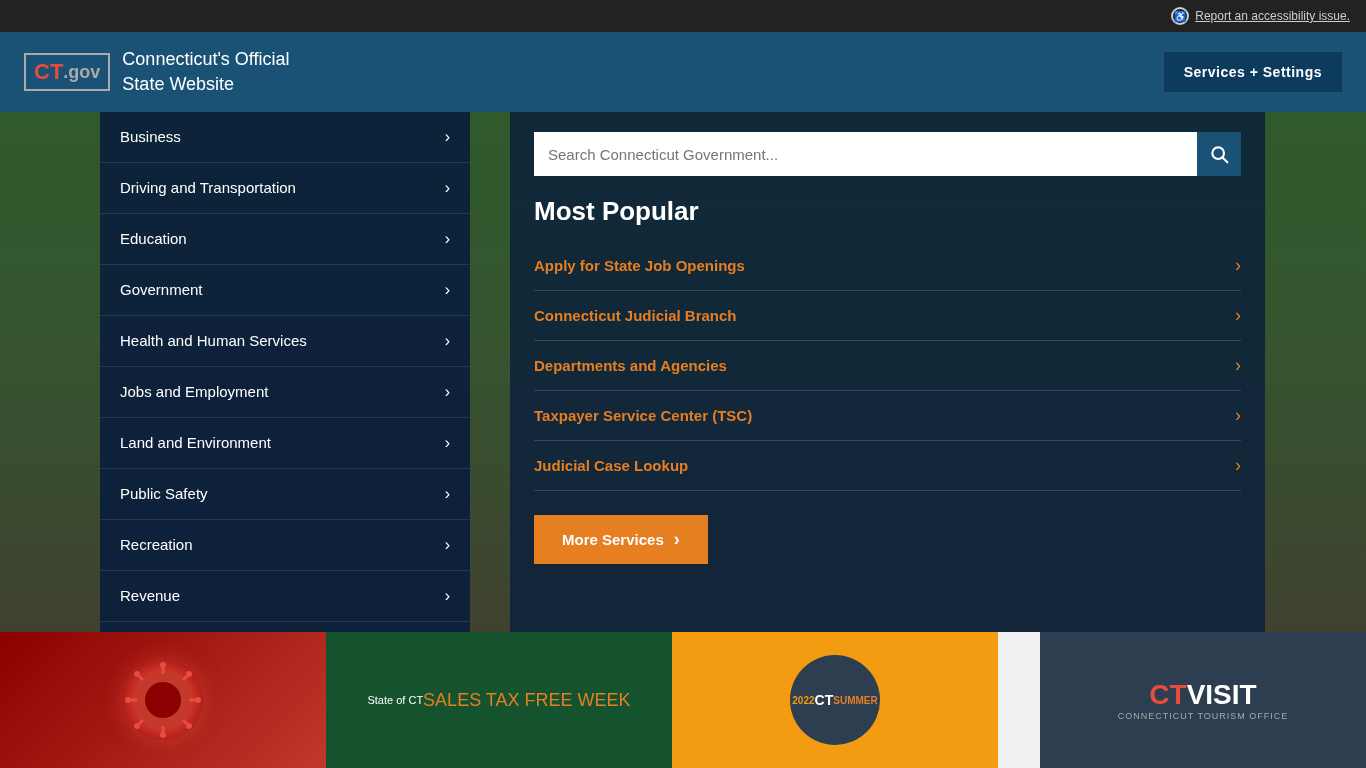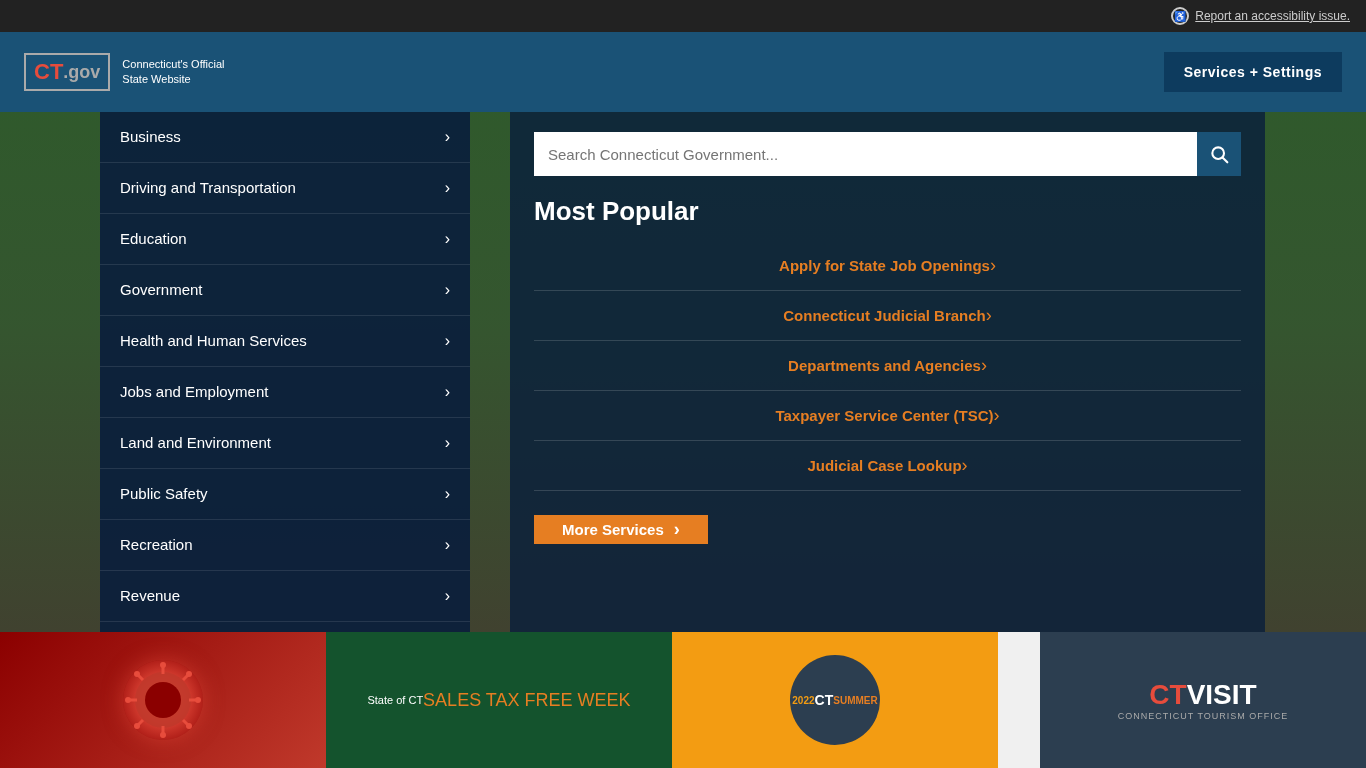--- a/index.html
+++ b/index.html
@@ -67,21 +67,21 @@
       font-weight: bold;
       color: #aaa;
     }
     .logo-dot {
       color: #aaa;
       font-size: 18px;
       font-weight: bold;
     }
     .site-title {
       color: white;
-      font-size: 11px;
+      font-size: 18px;
       line-height: 1.4;
     }
     .lang-btn {
       background: #0d3b5e;
       color: white;
       border: none;
       padding: 12px 20px;
       font-size: 14px;
       font-weight: bold;
       cursor: pointer;
@@ -199,40 +199,40 @@
     }
     .most-popular-title {
       color: white;
       font-size: 26px;
       font-weight: bold;
       margin-bottom: 14px;
     }
     .popular-item {
       display: flex;
       align-items: center;
-      justify-content: center;
+      justify-content: space-between;
       padding: 14px 0;
       border-bottom: 1px solid rgba(255,255,255,0.15);
       cursor: pointer;
     }
     .popular-item-text {
       color: #e67e22;
       font-size: 15px;
       font-weight: 600;
     }
     .popular-item-arrow {
       color: #e67e22;
       font-size: 18px;
     }
     .more-services-btn {
       margin-top: 24px;
       background: #e67e22;
       color: white;
       border: none;
-      padding: 4px 28px;
+      padding: 14px 28px;
       font-size: 15px;
       font-weight: bold;
       cursor: pointer;
       display: flex;
       align-items: center;
       gap: 10px;
     }
     .more-services-btn .btn-arrow {
       font-size: 18px;
     }

